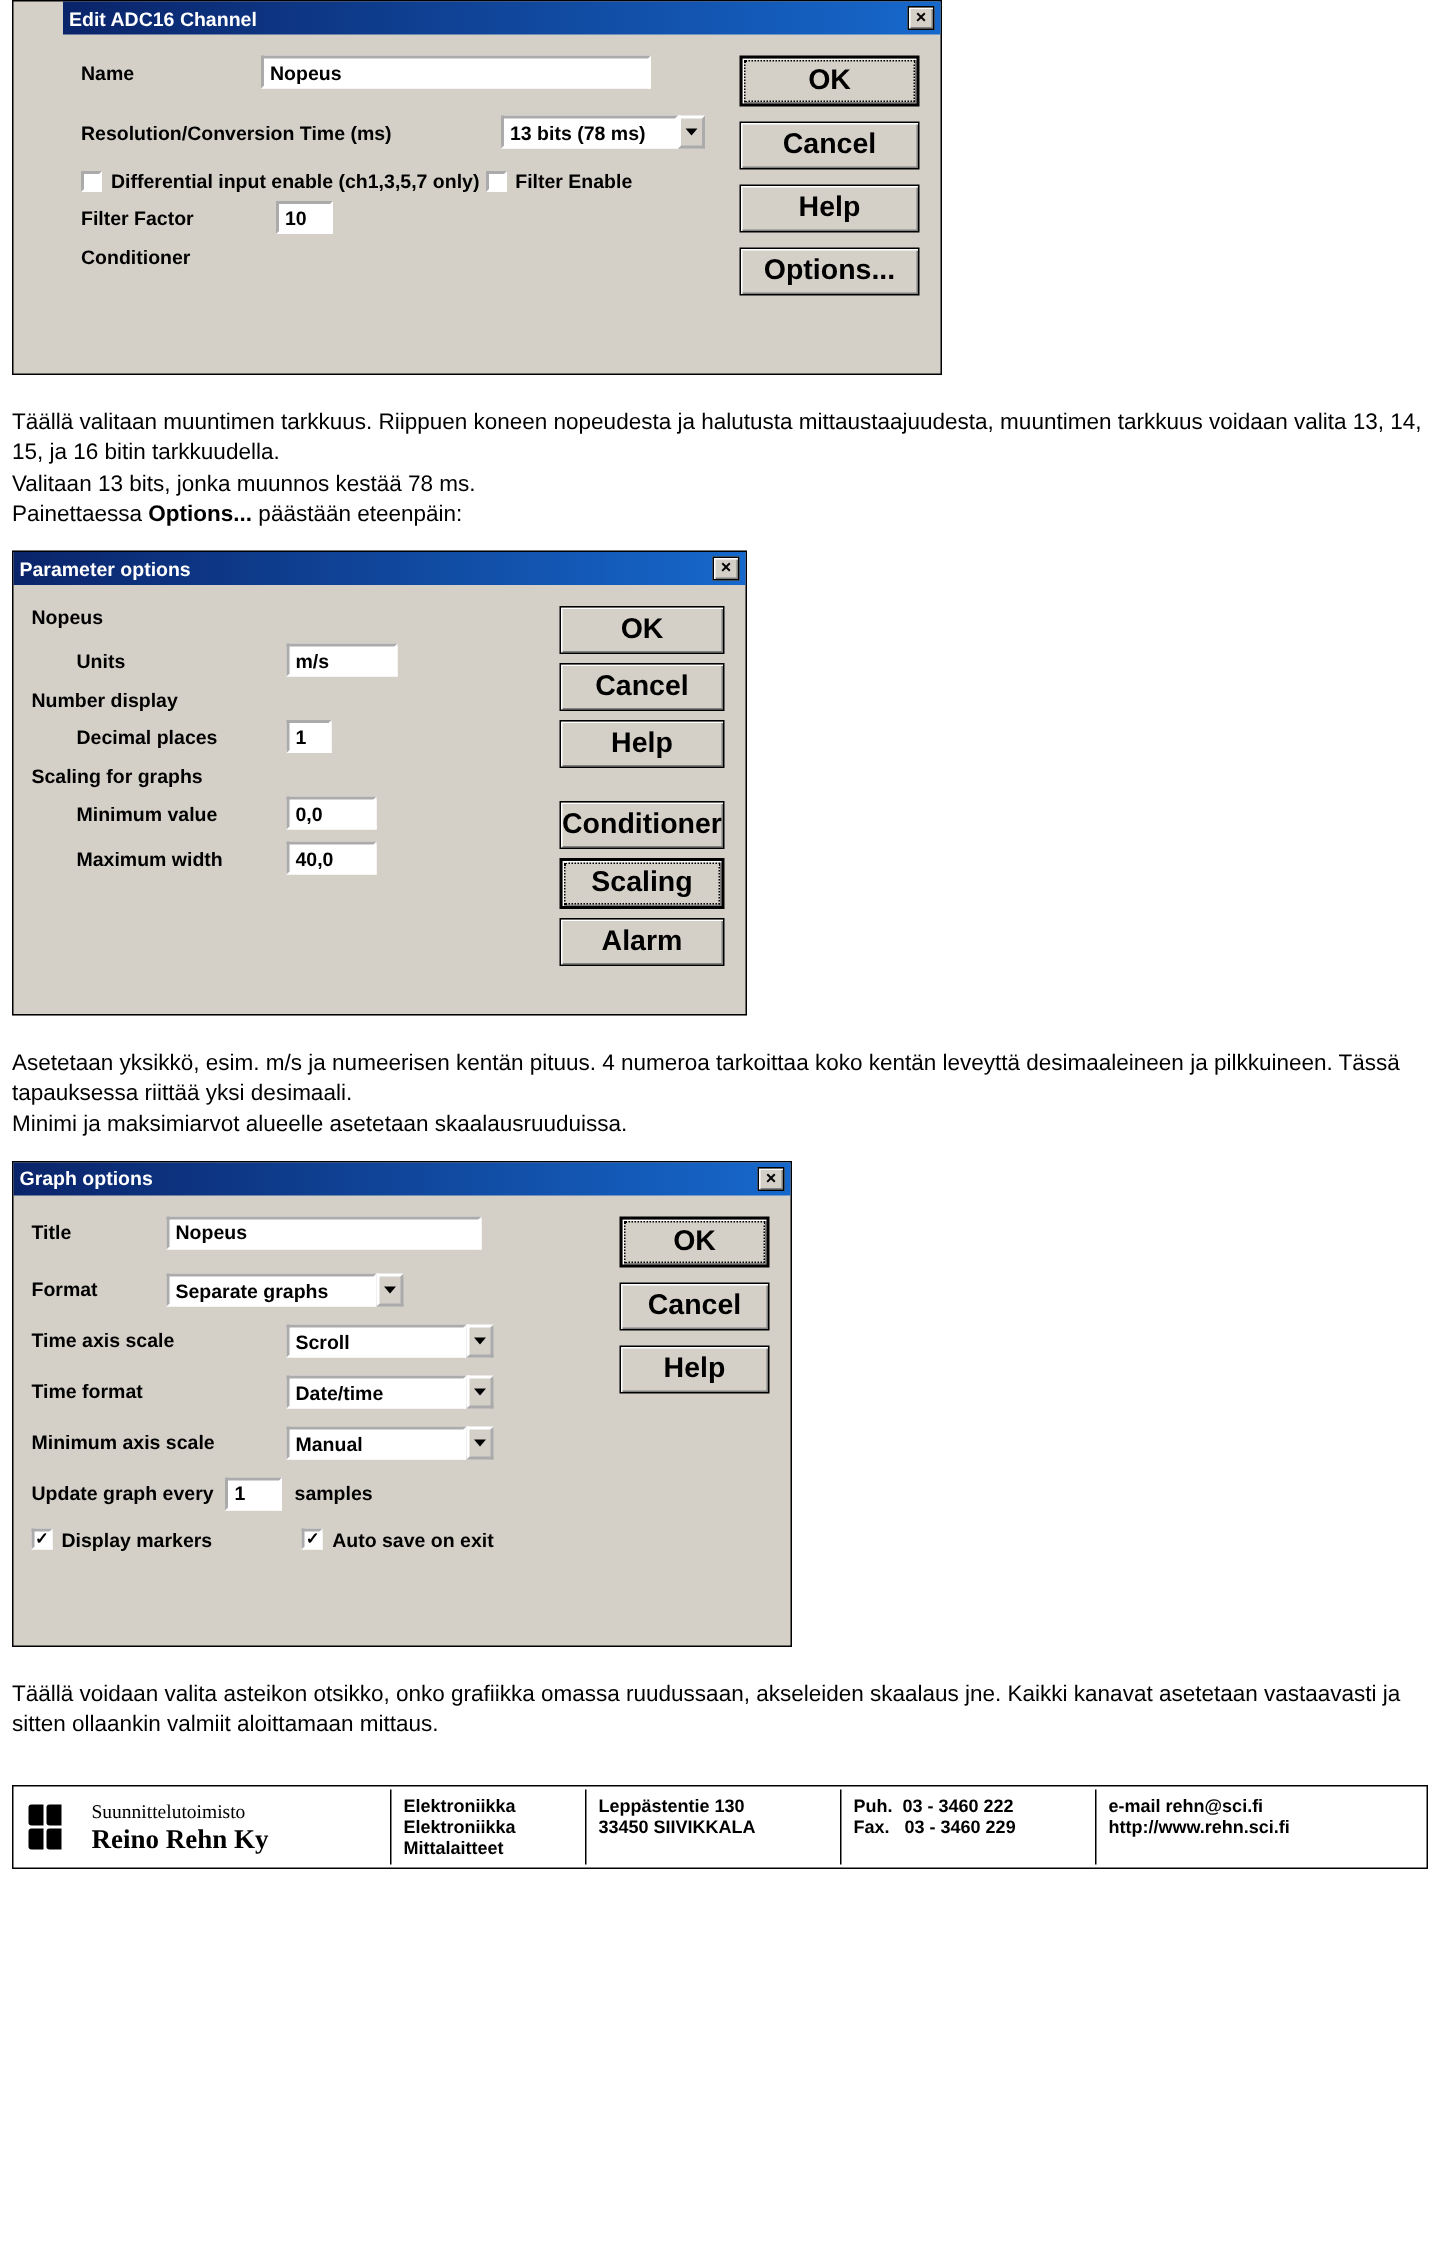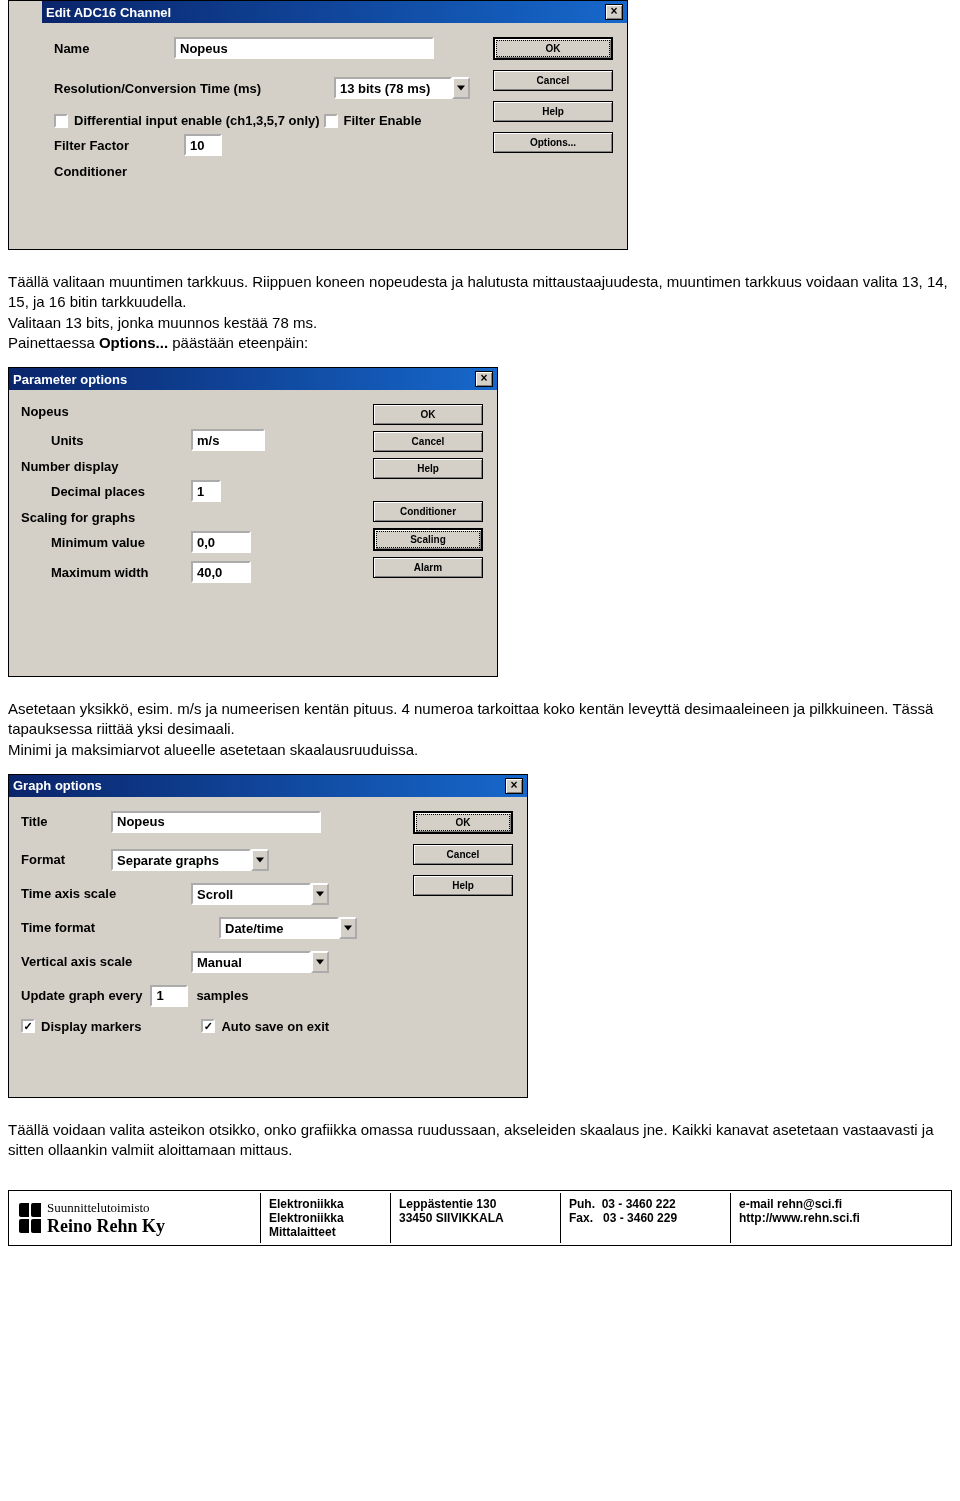--- a/index.html
+++ b/index.html
@@ -75,21 +75,21 @@
   }
   .dd-arrow svg { width: 8px; height: 6px; }
   .btn {
     background: #d4d0c8;
     font-weight: bold;
     border: 1px solid #000;
     box-shadow: inset 1px 1px 0 #fff, inset -1px -1px 0 #808080;
     padding: 4px 0;
     text-align: center;
     cursor: pointer;
-    font-size: 10px;
+    font-size: 19px;
   }
   .btn.default { border: 2px solid #000; box-shadow: 1px 1px 0 #fff inset, -1px -1px 0 #808080 inset; outline: 1px dotted #000; outline-offset: -4px; }
   .btn-col { position: absolute; top: 14px; right: 14px; width: 120px; display: flex; flex-direction: column; gap: 10px; }
   .chk { display: inline-flex; align-items: center; gap: 6px; font-weight: bold; font-size: 13px; margin-bottom: 6px; }
   .chk-box {
     width: 14px; height: 14px;
     border: 2px inset #fff;
     background: #fff;
     display: flex; align-items: center; justify-content: center;
     cursor: pointer;
@@ -98,21 +98,21 @@
   .body-text { font-family: Arial; font-size: 15px; line-height: 1.35; margin: 10px 0 14px 0; }
   .body-text b { font-weight: bold; }
   .footer-box {
     border: 1px solid #000;
     margin-top: 30px;
     width: 100%;
   }
   .footer-row { display: flex; }
   .footer-cell { border-right: 1px solid #000; padding: 4px 8px; font-size: 12px; }
   .footer-cell:last-child { border-right: none; }
-  .logo-cell { display:flex; align-items:center; gap:6px; }
+  .logo-cell { display:flex; align-items:center; gap:20px; }
   .logo-sq { width:10px; height:14px; background:#000; border-radius: 2px 0 0 2px; }
   .logo-text { font-family: "Times New Roman", serif; }
   .logo-text .l1 { font-size: 13px; }
   .logo-text .l2 { font-size: 18px; font-weight: bold; }
 
   
   #d1 { width: 620px; padding-left: 33px; }
   #d2 { width: 490px; }
   #d3 { width: 520px; }
 </style>
@@ -240,33 +240,33 @@
       <span class="lbl" style="width:170px;">Time axis scale</span>
       <div class="dd-wrap">
         <div class="dd-input" style="width:120px;">Scroll</div>
         <div class="dd-arrow">
               <svg viewBox="0 0 10 6">
                 <polygon points="0,0 10,0 5,6" fill="#000"></polygon>
               </svg>
             </div>
       </div>
     </div>
-    <div class="row" style="margin-bottom:12px;gap:28px;">
+    <div class="row" style="margin-bottom:12px;">
       <span class="lbl" style="width:170px;">Time format</span>
       <div class="dd-wrap">
         <div class="dd-input" style="width:120px;">Date/time</div>
         <div class="dd-arrow">
               <svg viewBox="0 0 10 6">
                 <polygon points="0,0 10,0 5,6" fill="#000"></polygon>
               </svg>
             </div>
       </div>
     </div>
     <div class="row" style="margin-bottom:12px;">
-      <span class="lbl" style="width:170px;">Vertical axis scale</span>
+      <span class="lbl" style="width:170px;">Minimum axis scale</span>
       <div class="dd-wrap">
         <div class="dd-input" style="width:120px;">Manual</div>
         <div class="dd-arrow">
               <svg viewBox="0 0 10 6">
                 <polygon points="0,0 10,0 5,6" fill="#000"></polygon>
               </svg>
             </div>
       </div>
     </div>
     <div class="row" style="margin-bottom:12px;">

